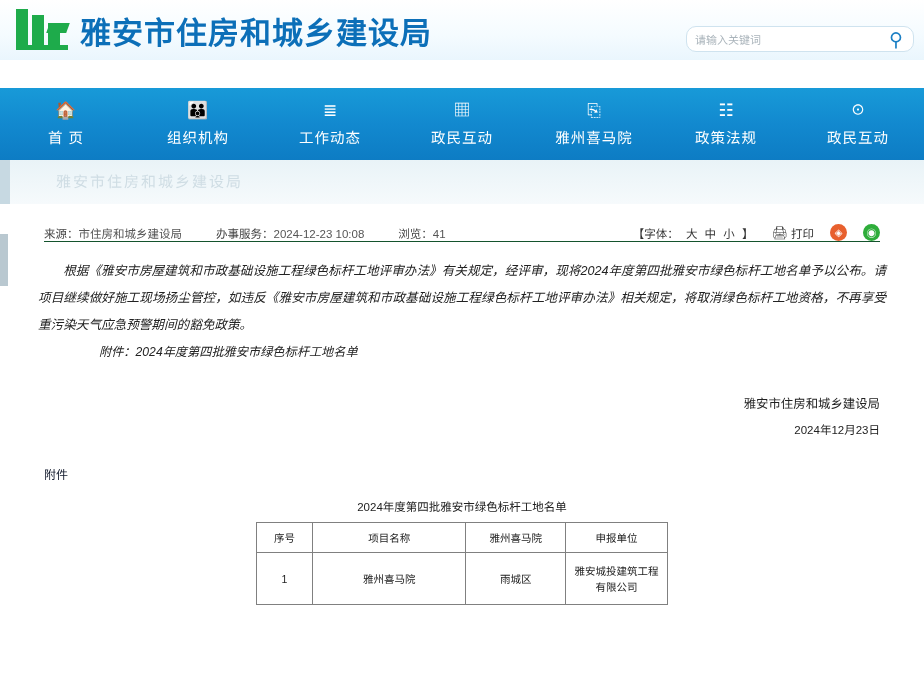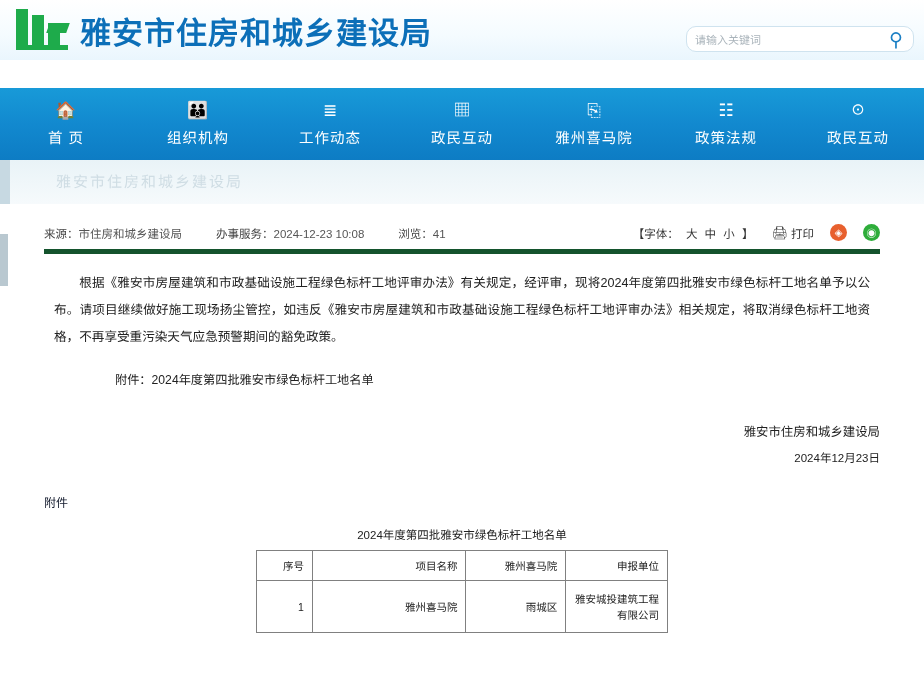--- a/index.html
+++ b/index.html
@@ -151,22 +151,21 @@
     width: 660px;
     text-align: center;
     font-size: 19.5px;
     line-height: 34px;
     color: #1c4e7d;
     font-weight: normal;
   }
 
   .meta-row {
     margin: 20px 12px 0 12px;
-    padding-bottom: 8px;
-    border-bottom: 5px solid #14532d;
+    border-bottom: 1px solid #14532d;
     display: flex;
     align-items: center;
     font-size: 11.5px;
     color: #555;
   }
   .meta-row .m-item { margin-right: 34px; white-space: nowrap; }
   .meta-row .m-item b { font-weight: normal; color: #444; }
   .meta-right {
     margin-left: auto;
     display: flex;
@@ -189,21 +188,21 @@
   .share-ico.weibo { background: #e8602e; }
   .share-ico.wechat { background: #2ead3a; }
 
   .body-text {
     margin: 16px 6px 0 6px;
     font-size: 12.6px;
     line-height: 27px;
     color: #222;
     text-align: justify;
   }
-  .body-text p { margin: 16px; }
+  .body-text p { margin: 0; font-style: italic; }
   .body-text p.indent { text-indent: 2em; }
   .attach-line {
     margin: 10px 0 0 0;
     text-indent: 5em;
     font-size: 12.2px;
     line-height: 26px;
   }
   .signoff {
     margin: 26px 12px 0 0;
     text-align: right;
@@ -229,21 +228,21 @@
   table.listing {
     margin: 8px auto 0;
     border-collapse: collapse;
     width: 412px;
     font-size: 10.5px;
     color: #222;
   }
   table.listing td, table.listing th {
     border: 1px solid #808080;
     padding: 6px 8px;
-    text-align: right;
+    text-align: center;
     vertical-align: middle;
     font-weight: normal;
   }
   table.listing thead td { height: 30px; }
   table.listing tbody td { height: 52px; vertical-align: middle; }
   table.listing col.c1 { width: 56px; }
   table.listing col.c2 { width: 154px; }
   table.listing col.c3 { width: 100px; }
   table.listing col.c4 { width: 102px; }
   .cell-wrap { line-height: 16px; }

